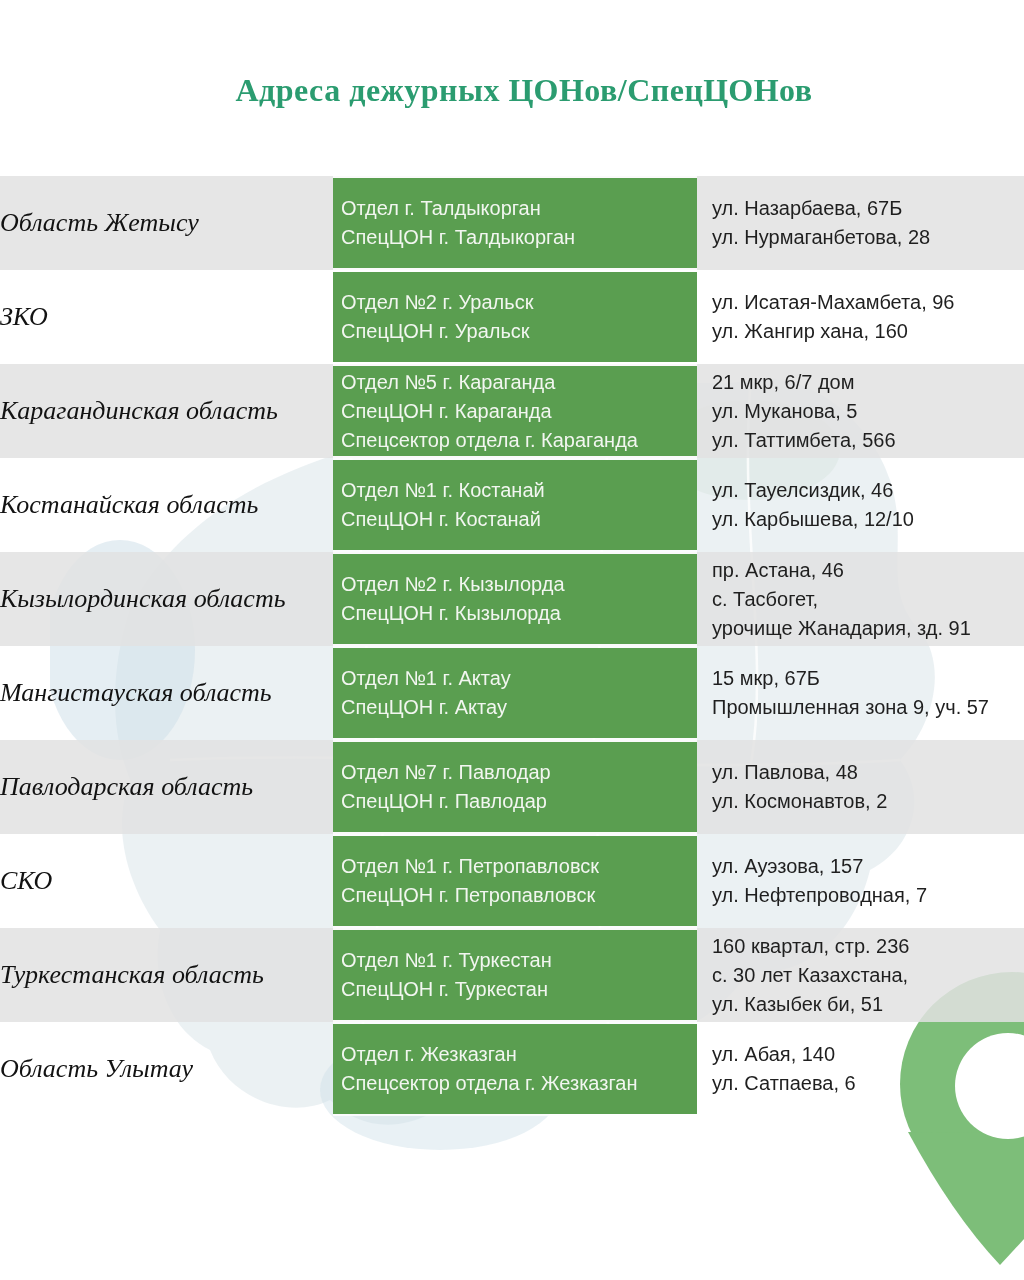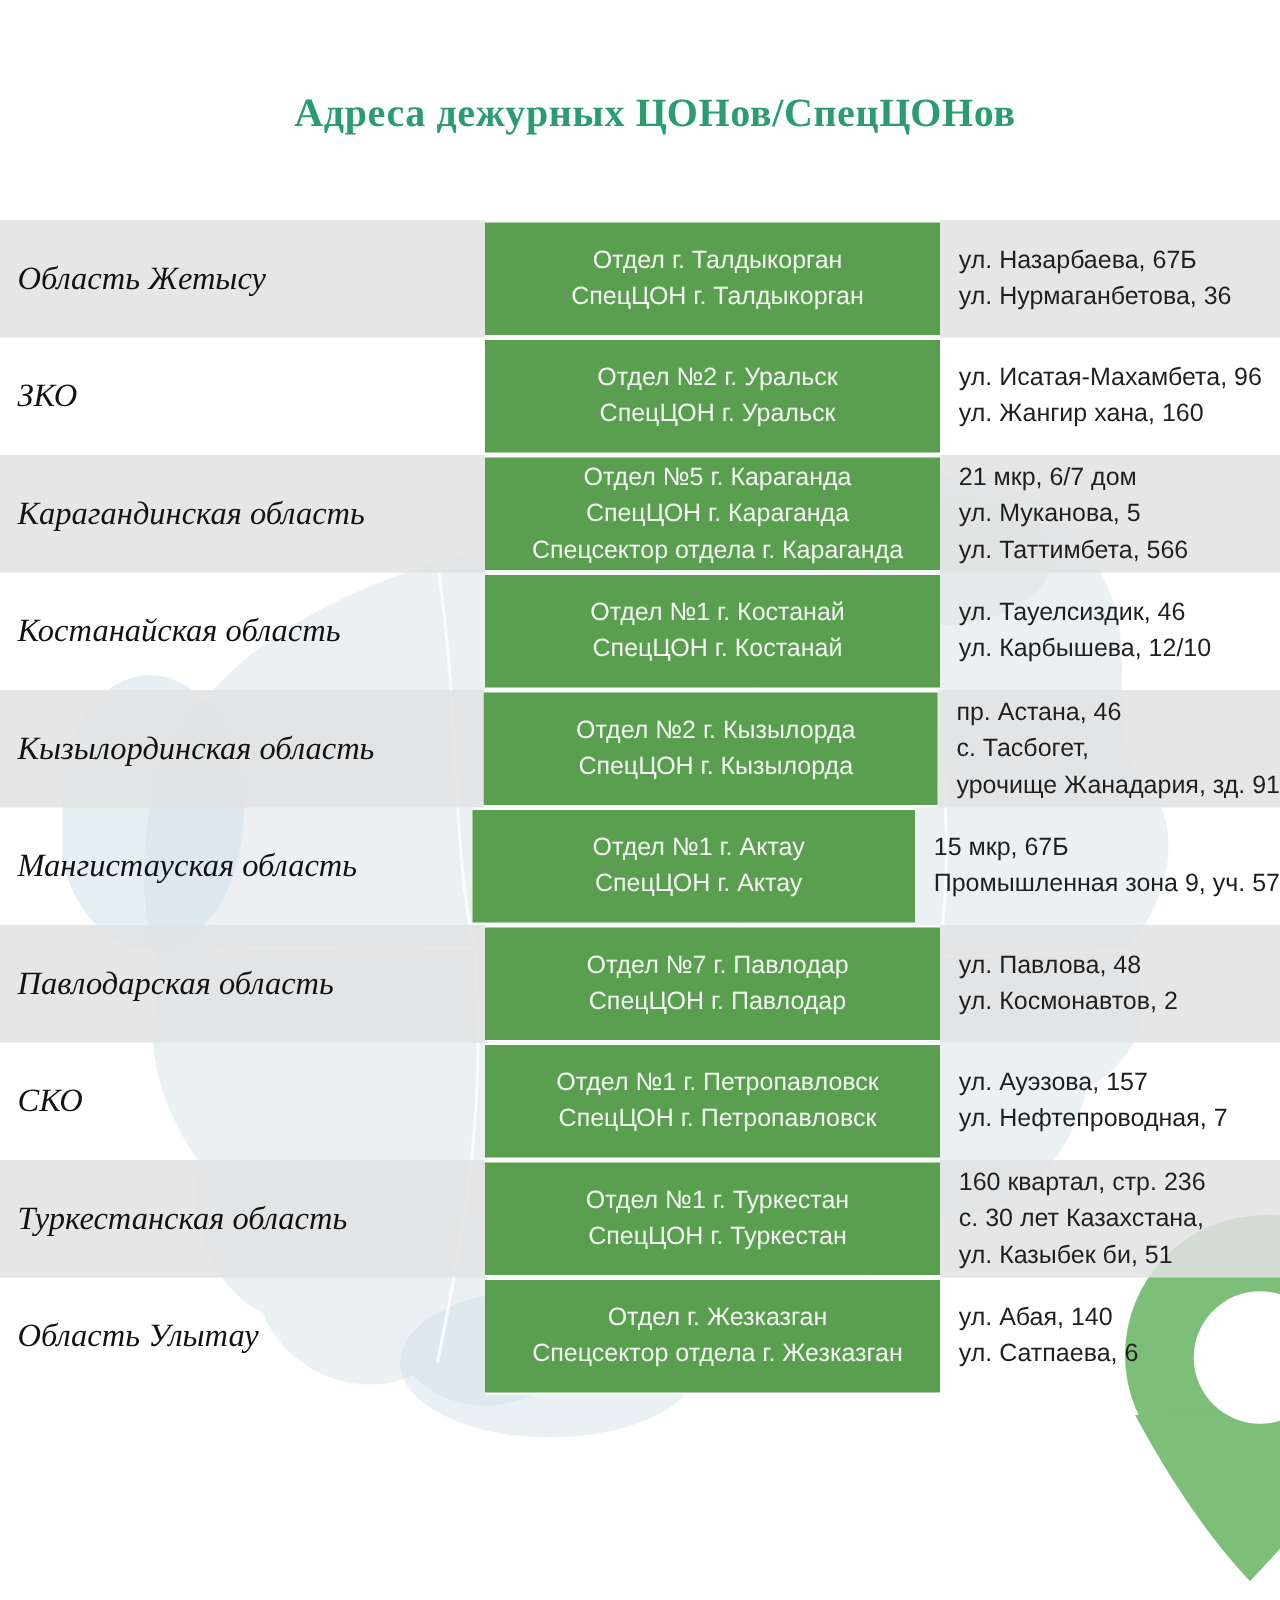--- a/index.html
+++ b/index.html
@@ -29,35 +29,35 @@
     color:var(--title-green);
     z-index:2;
   }
   .table{
     position:absolute;top:176px;left:0;right:0;z-index:1;
     display:flex;flex-direction:column;
   }
   .row{display:flex;height:94px;}
   .row.gray{background:rgba(226,226,226,.85);}
   .region{
-    width:388px;box-sizing:border-box;padding-left:14px;
+    width:333px;box-sizing:border-box;padding-left:0;
     display:flex;align-items:center;
     font-family:"Liberation Serif",serif;font-style:italic;
     font-size:26px;color:#121212;white-space:nowrap;
   }
   .offices-wrap{
     width:364px;box-sizing:border-box;
     padding:2px 0;background:rgba(255,255,255,.8);
   }
   .offices{
     height:100%;box-sizing:border-box;
     background:var(--box-green);
     display:flex;flex-direction:column;justify-content:center;
     padding-left:8px;
-    color:var(--box-text);font-size:20px;line-height:29px;align-items:center;
+    color:var(--box-text);font-size:20px;line-height:29px;
   }
   .addresses{
     flex:1;box-sizing:border-box;padding-left:15px;
     display:flex;flex-direction:column;justify-content:center;
     color:var(--address-text);font-size:20px;line-height:29px;
   }
   .line{white-space:nowrap;}
 </style>
 </head>
 <body>
@@ -99,21 +99,21 @@
   <div class="row gray">
     <div class="region">Область Жетысу</div>
     <div class="offices-wrap">
       <div class="offices">
           <div class="line">Отдел г. Талдыкорган</div>
           <div class="line">СпецЦОН г. Талдыкорган</div>
         </div>
     </div>
     <div class="addresses">
         <div class="line">ул. Назарбаева, 67Б</div>
-        <div class="line">ул. Нурмаганбетова, 36</div>
+        <div class="line">ул. Нурмаганбетова, 28</div>
       </div>
   </div>
 
   <div class="row white">
     <div class="region">ЗКО</div>
     <div class="offices-wrap">
       <div class="offices">
           <div class="line">Отдел №2 г. Уральск</div>
           <div class="line">СпецЦОН г. Уральск</div>
         </div>

